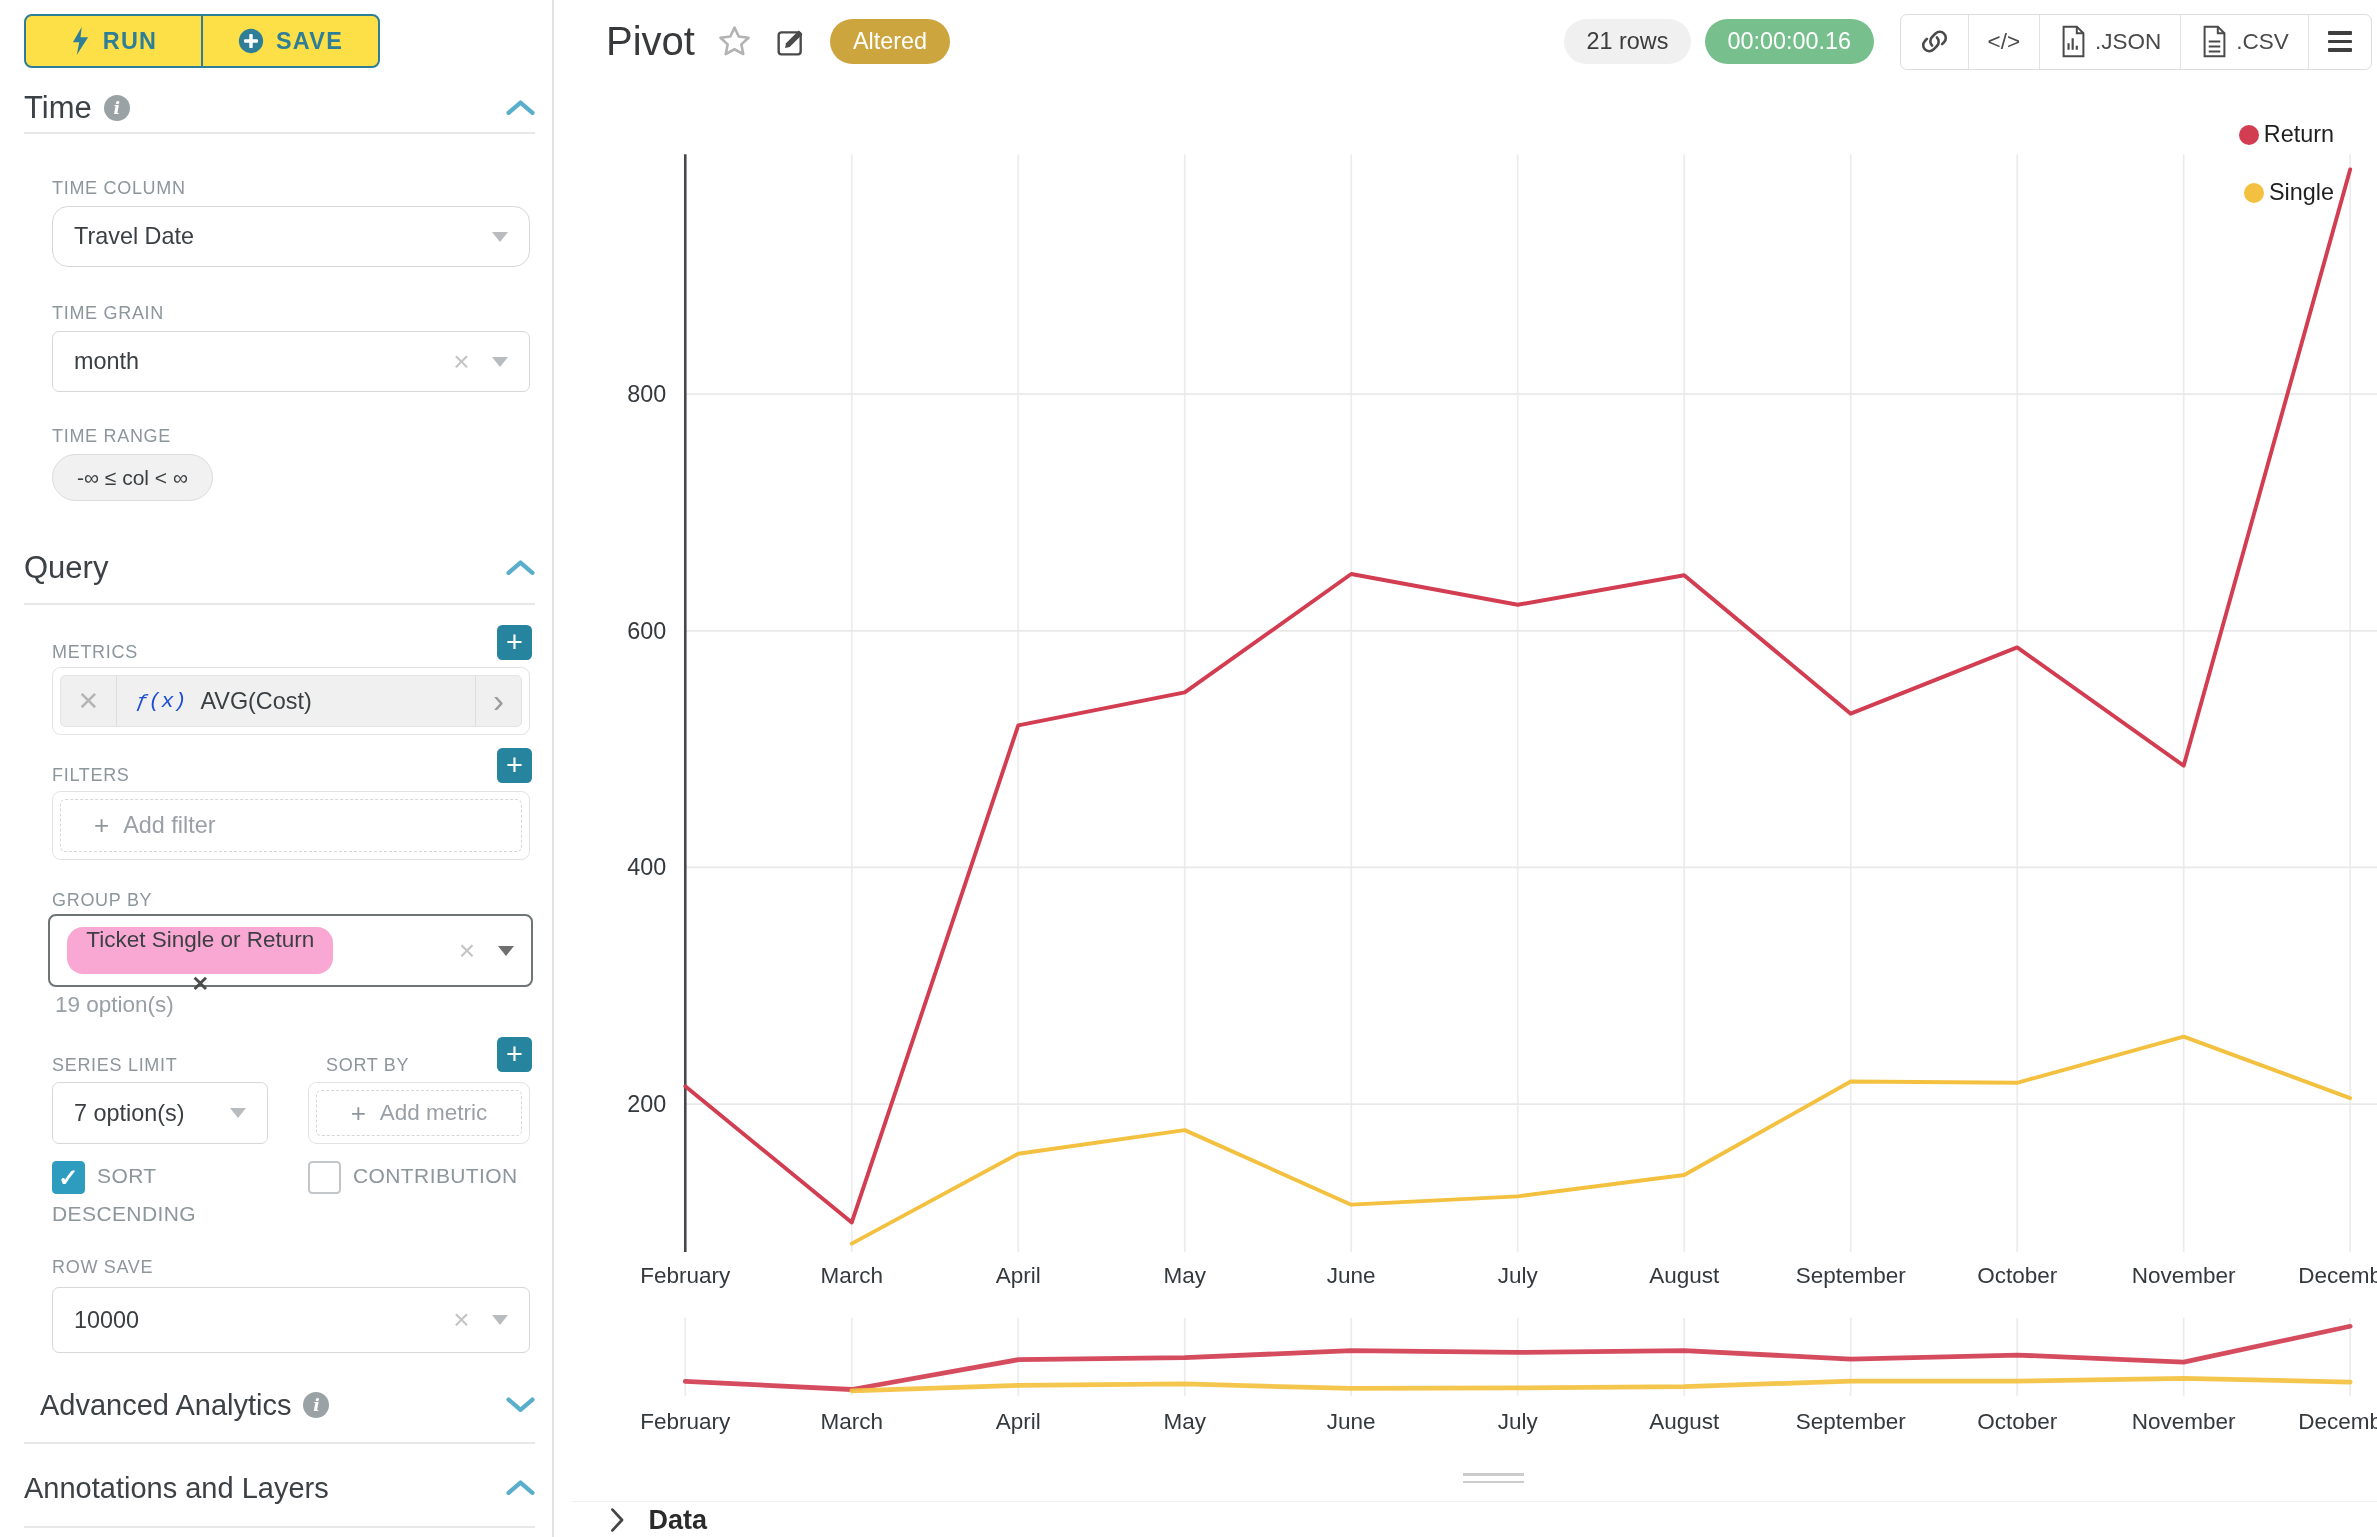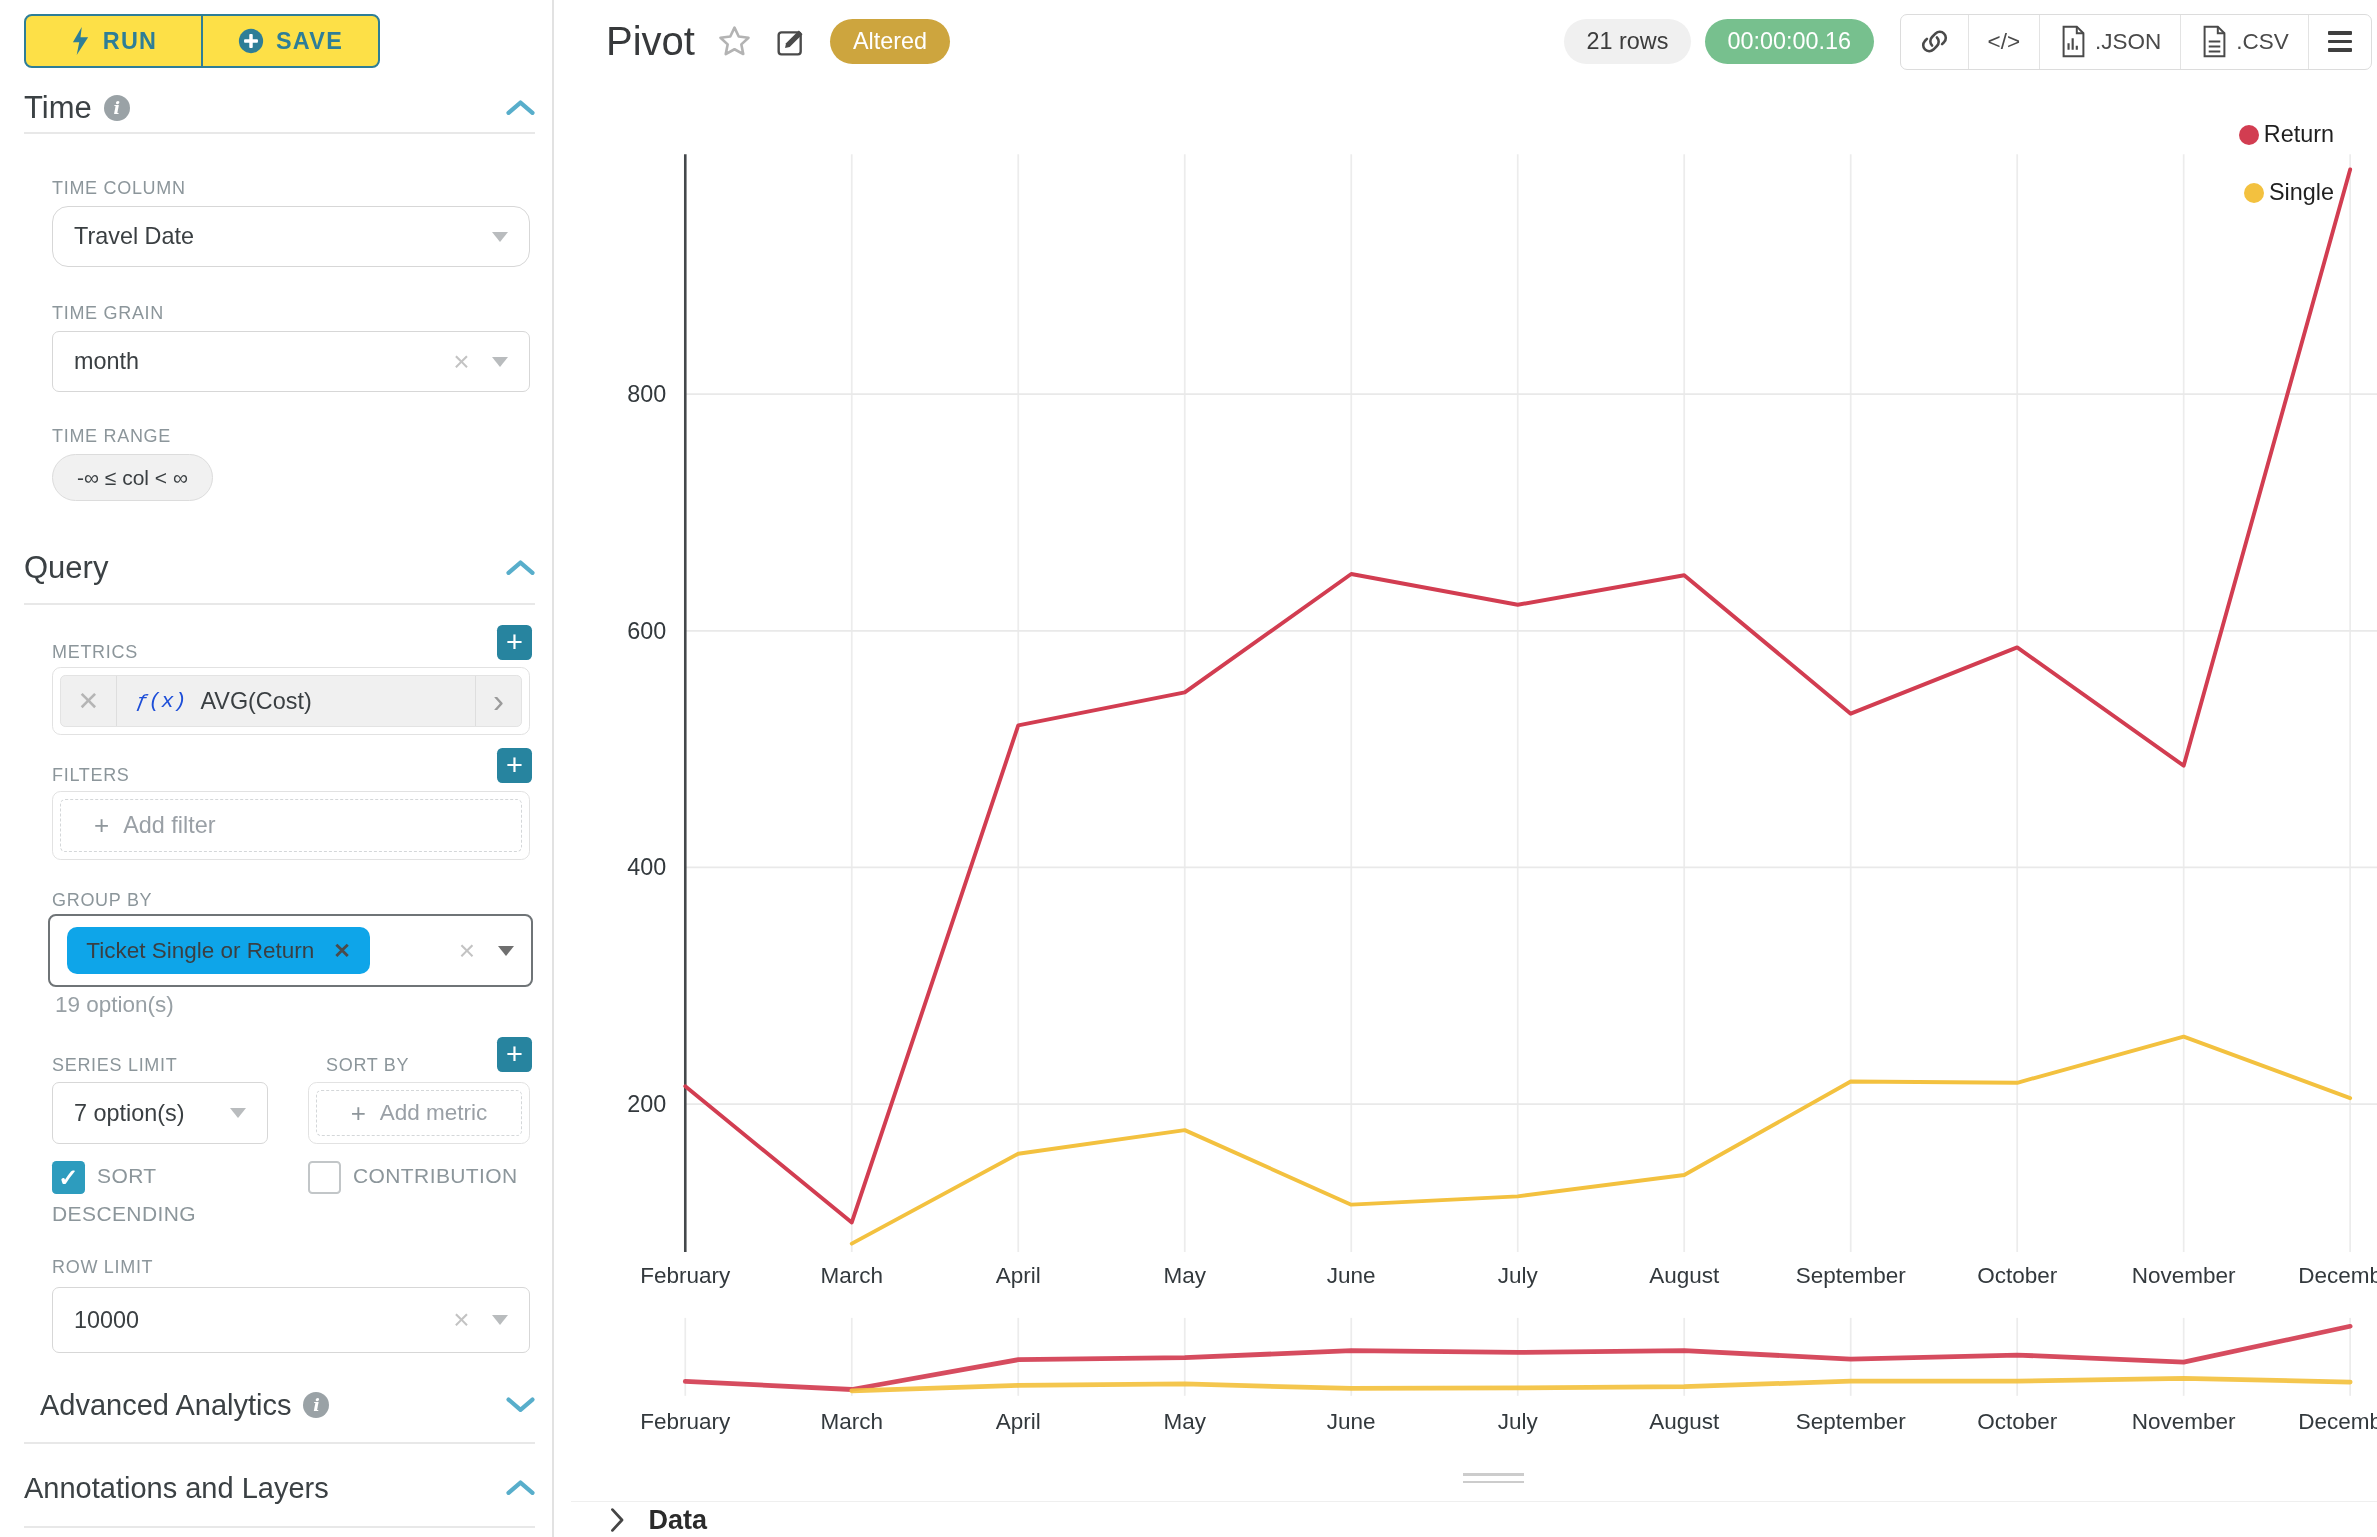--- a/index.html
+++ b/index.html
@@ -28,21 +28,21 @@
   .metric-outer{position:absolute;left:52px;width:478px;height:68px;border:1.7px solid #e2e2e2;border-radius:8.7px;background:#fff;box-sizing:border-box;padding:7px;}
   .metric-inner{width:100%;height:100%;background:#f0f0f0;border:0.9px solid #e3e3e3;border-radius:5.2px;display:flex;align-items:center;box-sizing:border-box;}
   .metric-x{width:55px;display:flex;align-items:center;justify-content:center;border-right:1.7px solid #dedede;align-self:stretch;color:#b5b5b5;font-size:26px;cursor:pointer;}
   .metric-body{flex:1;display:flex;align-items:center;gap:14px;padding-left:19px;font-size:23.4px;color:#3a3f42;}
   .fx{font-family:Liberation Mono, monospace;font-style:italic;font-size:21px;color:#1d4ed8;}
   .metric-go{width:45px;display:flex;align-items:center;justify-content:center;border-left:1.7px solid #dedede;align-self:stretch;color:#9b9b9b;font-size:33px;cursor:pointer;}
   .dash-outer{position:absolute;border:1.7px solid #e2e2e2;border-radius:8.7px;background:#fff;box-sizing:border-box;padding:7px;}
   .dash-inner{width:100%;height:100%;border:1.7px dashed #d4d7d9;border-radius:5.2px;display:flex;align-items:center;gap:14px;box-sizing:border-box;color:#9aa0a6;font-size:23.4px;}
   .plus-gray{font-size:26px;color:#8f979c;}
   .groupby{position:absolute;left:48px;top:914px;width:485px;height:73px;border:2.2px solid #6f7477;border-radius:7.8px;background:#fff;display:flex;align-items:center;box-sizing:border-box;padding:0 17.3px;}
-  .chip{height:47px;background:#0ea5e9;border-radius:10px;display:inline-flex;align-items:center;gap:19px;padding:0 19px;font-size:22.5px;color:#3a3f42;}
+  .chip{height:47px;background:#f9a8d4;border-radius:16px;display:inline-flex;align-items:center;gap:19px;padding:0 19px;font-size:22.5px;color:#3a3f42;flex-direction:column;}
   .chip-x{font-size:21px;font-weight:700;color:#4b4b4b;cursor:pointer;}
   .hint{position:absolute;left:55px;top:992px;font-size:22.5px;color:#98a0a5;}
   .cb-row{position:absolute;width:225px;line-height:38px;font-size:21px;letter-spacing:0.4px;color:#8c969b;}
   .checkbox{display:inline-block;vertical-align:middle;width:33px;height:33px;border-radius:4.3px;margin-right:12px;box-sizing:border-box;text-align:center;cursor:pointer;}
   .checkbox.checked{background:#2d9cbe;color:#fff;font-size:24px;line-height:33px;font-weight:700;}
   .checkbox.unchecked{border:2.6px solid #c2c6c8;background:#fff;}
   
   .chart-header{position:absolute;left:606px;top:14px;height:55px;display:flex;align-items:center;gap:22.5px;}
   .page-title{font-size:40px;color:#37393b;}
   .badge-altered{height:45px;border-radius:24px;background:#cda53e;color:#fff;display:inline-flex;align-items:center;padding:0 22.5px;font-size:23.4px;cursor:pointer;}
@@ -179,21 +179,21 @@
   </div>
 </div>
 
 <div class="cb-row" style="left:52px;top:1157px;">
   <span class="checkbox checked">✓</span><span>SORT DESCENDING</span>
 </div>
 <div class="cb-row" style="left:308px;top:1157px;width:251px;">
   <span class="checkbox unchecked"></span><span>CONTRIBUTION</span>
 </div>
 
-<div class="flabel" style="top:1257px;">ROW LIMIT</div>
+<div class="flabel" style="top:1257px;">ROW SAVE</div>
 <div class="select" style="top:1287px;height:66px;">
   <span>10000</span>
   <span class="sel-right">
     <span class="clear-x">×</span>
     <span class="caret"></span>
   </span>
 </div>
 
 <div class="sec-head" style="top:1384px;">
   <span class="sec-title" style="font-size:29px;margin-left:16px;">Advanced Analytics</span>

